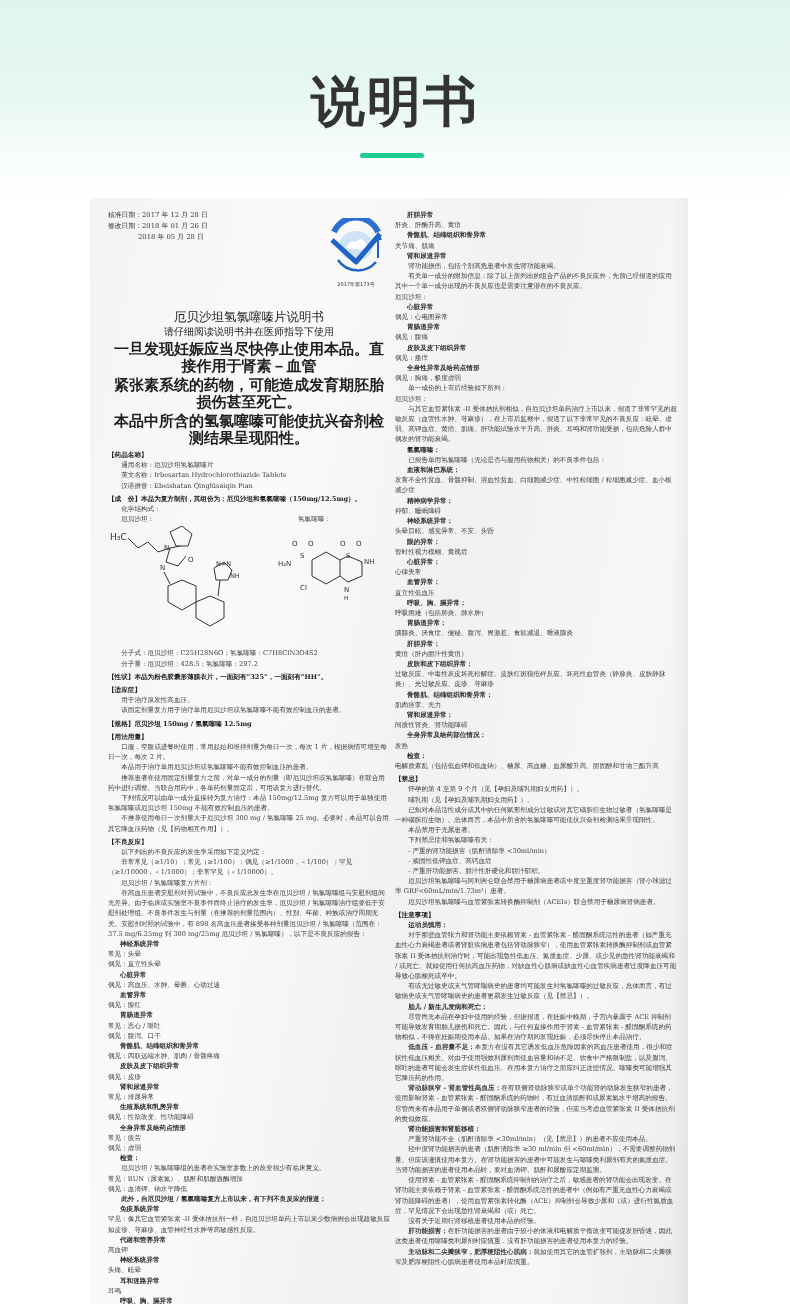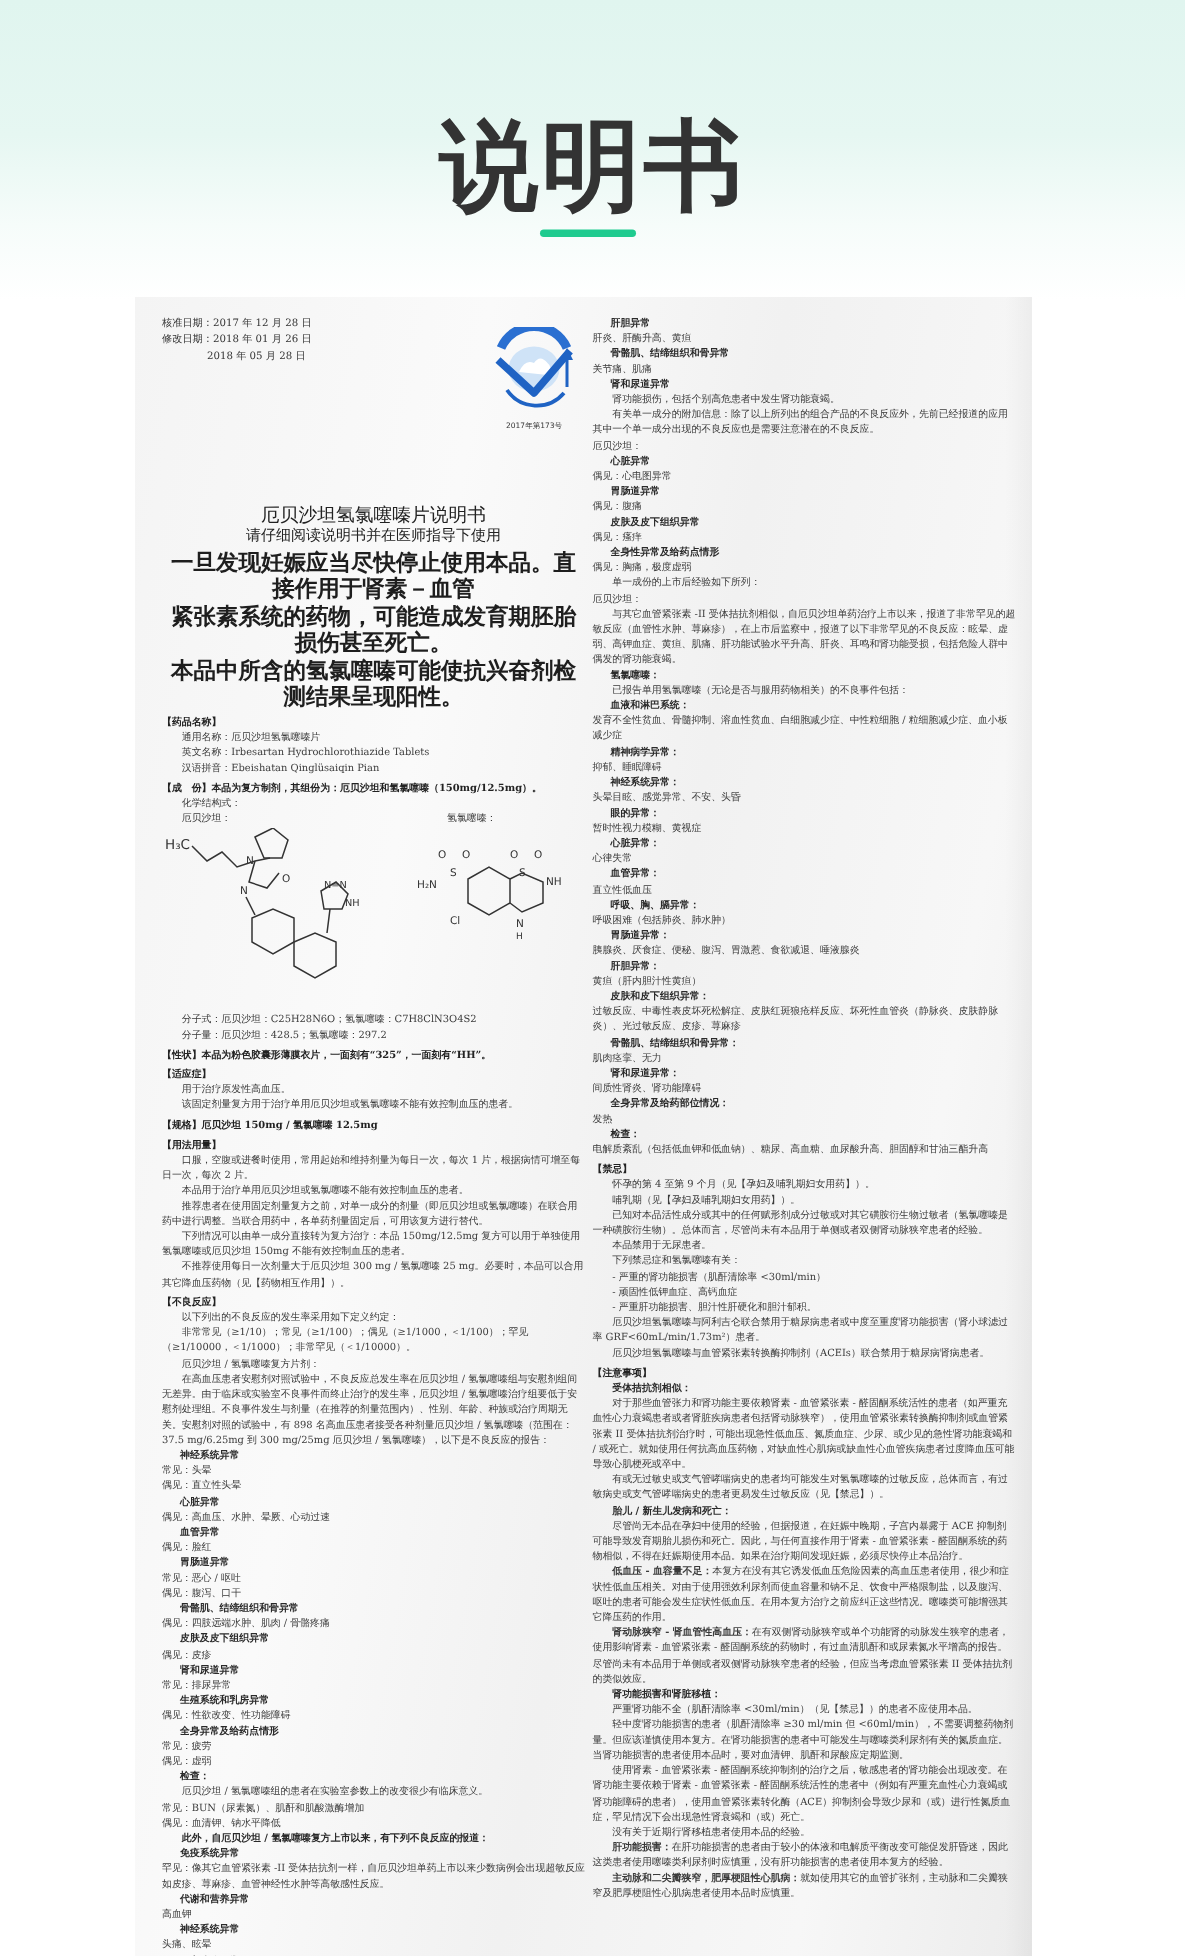--- a/index.html
+++ b/index.html
@@ -6,21 +6,21 @@
   html, body { width: 790px; height: 1304px; overflow: hidden; background: #ffffff; }
   body { font-family: "DejaVu Serif", "Liberation Serif", serif; color: #2b2b2b; position: relative; }
 
   .page-header {
     position: absolute; left: 0; top: 0; width: 790px; height: 200px;
     background: linear-gradient(to bottom, #e0f5ef 0%, #e6f7f2 45%, #f6fcfa 75%, #ffffff 100%);
   }
   .page-title {
     position: absolute; left: 0; width: 790px; top: 66px; text-align: center;
     font-family: "DejaVu Sans", "Liberation Sans", sans-serif;
-    font-size: 66px; font-weight: bold; color: #333333; letter-spacing: 2px;
+    font-size: 54px; font-weight: bold; color: #333333; letter-spacing: 2px;
   }
   .title-underline {
     position: absolute; left: 360px; top: 153px; width: 64px; height: 5px;
     border-radius: 3px; background: #1fcb8f;
   }
 
   .scan {
     position: absolute; left: 90px; top: 198px; width: 598px; height: 1106px;
     background: linear-gradient(100deg, #f4f4f4 0%, #fafafa 30%, #f1f1f1 55%, #f7f7f7 80%, #ececec 100%);
     overflow: hidden;
@@ -32,21 +32,21 @@
   .col { position: absolute; top: 12px; font-size: 6.6px; line-height: 10.2px; color: #3a3a3a; }
   .col-left { left: 18px; width: 282px; }
   .col-right { left: 305px; width: 282px; }
 
   .meta-line { font-size: 6.8px; line-height: 11px; color: #333; }
   .meta-line.indent { padding-left: 30px; }
 
   .logo-wrap { position: absolute; left: 213px; top: 8px; width: 70px; height: 70px; text-align: center; }
   .logo-caption { font-family: "DejaVu Sans", sans-serif; font-size: 5px; color: #333; margin-top: 2px; }
 
-  .doc-title { margin-top: 92px; text-align: center; font-family: "DejaVu Sans", sans-serif; font-size: 12.5px; line-height: 16px; color: #222; }
+  .doc-title { margin-top: 66px; text-align: center; font-family: "DejaVu Sans", sans-serif; font-size: 12.5px; line-height: 16px; color: #222; }
   .doc-subtitle { text-align: center; font-size: 10px; line-height: 14px; color: #222; }
   .warn { text-align: center; font-family: "DejaVu Sans", sans-serif; font-weight: bold; font-size: 15px; line-height: 17px; color: #1e1e1e; margin-top: 2px; }
 
   .sec { font-weight: bold; color: #222; margin-top: 3px; }
   .p { text-indent: 2em; }
   .sub { font-weight: bold; color: #2a2a2a; padding-left: 12px; }
   .sub-in { font-weight: bold; color: #2a2a2a; text-indent: 2em; }
   .item { padding-left: 2em; }
 
   .chem { position: relative; height: 120px; margin: 2px 0 2px 0; }
@@ -242,31 +242,31 @@
     <div class="sub">肾和尿道异常：</div>
     <div>间质性肾炎、肾功能障碍</div>
     <div class="sub">全身异常及给药部位情况：</div>
     <div>发热</div>
     <div class="sub">检查：</div>
     <div>电解质紊乱（包括低血钾和低血钠）、糖尿、高血糖、血尿酸升高、胆固醇和甘油三酯升高</div>
 
     <div class="sec">【禁忌】</div>
     <div class="p">怀孕的第 4 至第 9 个月（见【孕妇及哺乳期妇女用药】）。</div>
     <div class="p">哺乳期（见【孕妇及哺乳期妇女用药】）。</div>
-    <div class="p">已知对本品活性成分或其中的任何赋形剂成分过敏或对其它磺胺衍生物过敏者（氢氯噻嗪是一种磺胺衍生物）。总体而言，尽管尚未有本品用于单侧或者双侧肾动脉狭窄患者的经验。</div>
+    <div class="p">已知对本品活性成分或其中的任何赋形剂成分过敏或对其它磺胺衍生物过敏者（氢氯噻嗪是一种磺胺衍生物）。总体而言，本品中所含的氢氯噻嗪可能使抗兴奋剂检测结果呈现阳性。</div>
     <div class="p">本品禁用于无尿患者。</div>
     <div class="p">下列禁忌症和氢氯噻嗪有关：</div>
     <div class="item">- 严重的肾功能损害（肌酐清除率 &lt;30ml/min）</div>
     <div class="item">- 顽固性低钾血症、高钙血症</div>
     <div class="item">- 严重肝功能损害、胆汁性肝硬化和胆汁郁积。</div>
     <div class="p">厄贝沙坦氢氯噻嗪与阿利吉仑联合禁用于糖尿病患者或中度至重度肾功能损害（肾小球滤过率 GRF&lt;60mL/min/1.73m²）患者。</div>
     <div class="p">厄贝沙坦氢氯噻嗪与血管紧张素转换酶抑制剂（ACEIs）联合禁用于糖尿病肾病患者。</div>
 
     <div class="sec">【注意事项】</div>
-    <div class="sub-in">受体拮抗剂相似：</div>
+    <div class="sub-in">运动员慎用：</div>
     <div class="p">对于那些血管张力和肾功能主要依赖肾素 - 血管紧张素 - 醛固酮系统活性的患者（如严重充血性心力衰竭患者或者肾脏疾病患者包括肾动脉狭窄），使用血管紧张素转换酶抑制剂或血管紧张素 II 受体拮抗剂治疗时，可能出现急性低血压、氮质血症、少尿、或少见的急性肾功能衰竭和 / 或死亡。就如使用任何抗高血压药物，对缺血性心肌病或缺血性心血管疾病患者过度降血压可能导致心肌梗死或卒中。</div>
     <div class="p">有或无过敏史或支气管哮喘病史的患者均可能发生对氢氯噻嗪的过敏反应，总体而言，有过敏病史或支气管哮喘病史的患者更易发生过敏反应（见【禁忌】）。</div>
     <div class="sub-in">胎儿 / 新生儿发病和死亡：</div>
     <div class="p">尽管尚无本品在孕妇中使用的经验，但据报道，在妊娠中晚期，子宫内暴露于 ACE 抑制剂可能导致发育期胎儿损伤和死亡。因此，与任何直接作用于肾素 - 血管紧张素 - 醛固酮系统的药物相似，不得在妊娠期使用本品。如果在治疗期间发现妊娠，必须尽快停止本品治疗。</div>
     <div class="p"><b>低血压 - 血容量不足：</b><span>本复方在没有其它诱发低血压危险因素的高血压患者使用，很少和症状性低血压相关。对由于使用强效利尿剂而使血容量和钠不足、饮食中严格限制盐，以及腹泻、呕吐的患者可能会发生症状性低血压。在用本复方治疗之前应纠正这些情况。噻嗪类可能增强其它降压药的作用。</span></div>
     <div class="p"><b>肾动脉狭窄 - 肾血管性高血压：</b><span>在有双侧肾动脉狭窄或单个功能肾的动脉发生狭窄的患者，使用影响肾素 - 血管紧张素 - 醛固酮系统的药物时，有过血清肌酐和或尿素氮水平增高的报告。尽管尚未有本品用于单侧或者双侧肾动脉狭窄患者的经验，但应当考虑血管紧张素 II 受体拮抗剂的类似效应。</span></div>
     <div class="sub-in">肾功能损害和肾脏移植：</div>
     <div class="p">严重肾功能不全（肌酐清除率 &lt;30ml/min）（见【禁忌】）的患者不应使用本品。</div>
     <div class="p">轻中度肾功能损害的患者（肌酐清除率 ≥30 ml/min 但 &lt;60ml/min），不需要调整药物剂量。但应该谨慎使用本复方。在肾功能损害的患者中可能发生与噻嗪类利尿剂有关的氮质血症。当肾功能损害的患者使用本品时，要对血清钾、肌酐和尿酸应定期监测。</div>
     <div class="p">使用肾素 - 血管紧张素 - 醛固酮系统抑制剂的治疗之后，敏感患者的肾功能会出现改变。在肾功能主要依赖于肾素 - 血管紧张素 - 醛固酮系统活性的患者中（例如有严重充血性心力衰竭或肾功能障碍的患者），使用血管紧张素转化酶（ACE）抑制剂会导致少尿和（或）进行性氮质血症，罕见情况下会出现急性肾衰竭和（或）死亡。</div>

